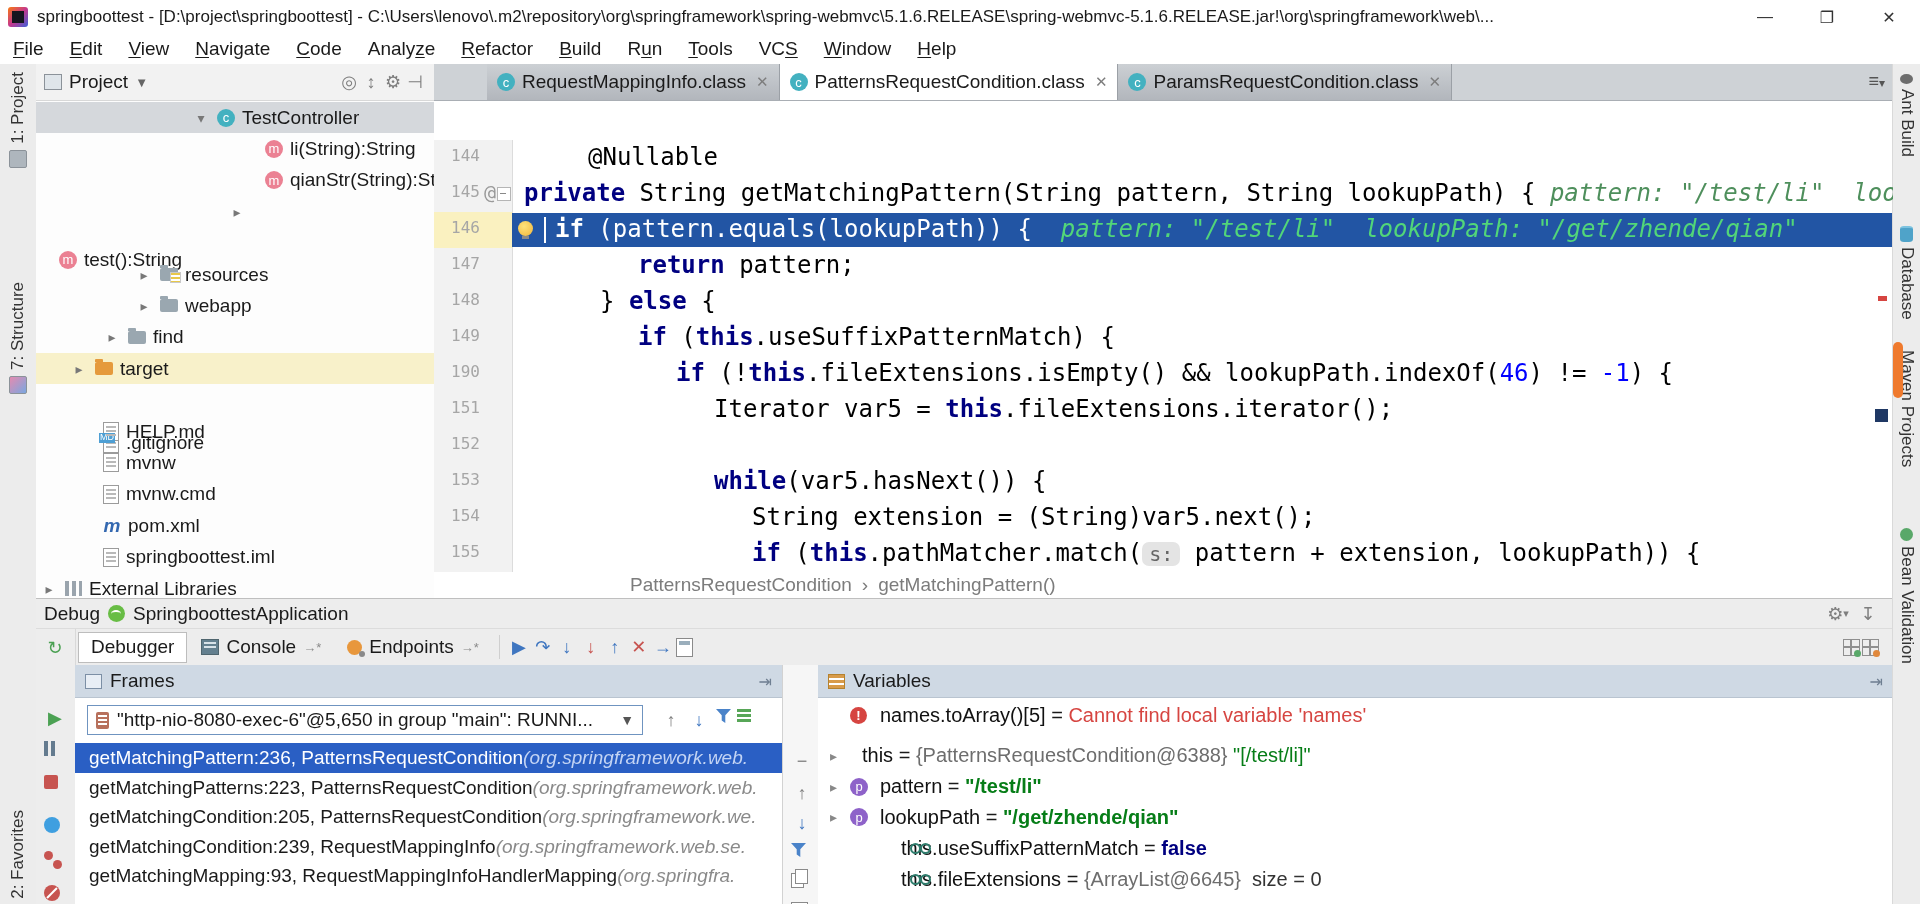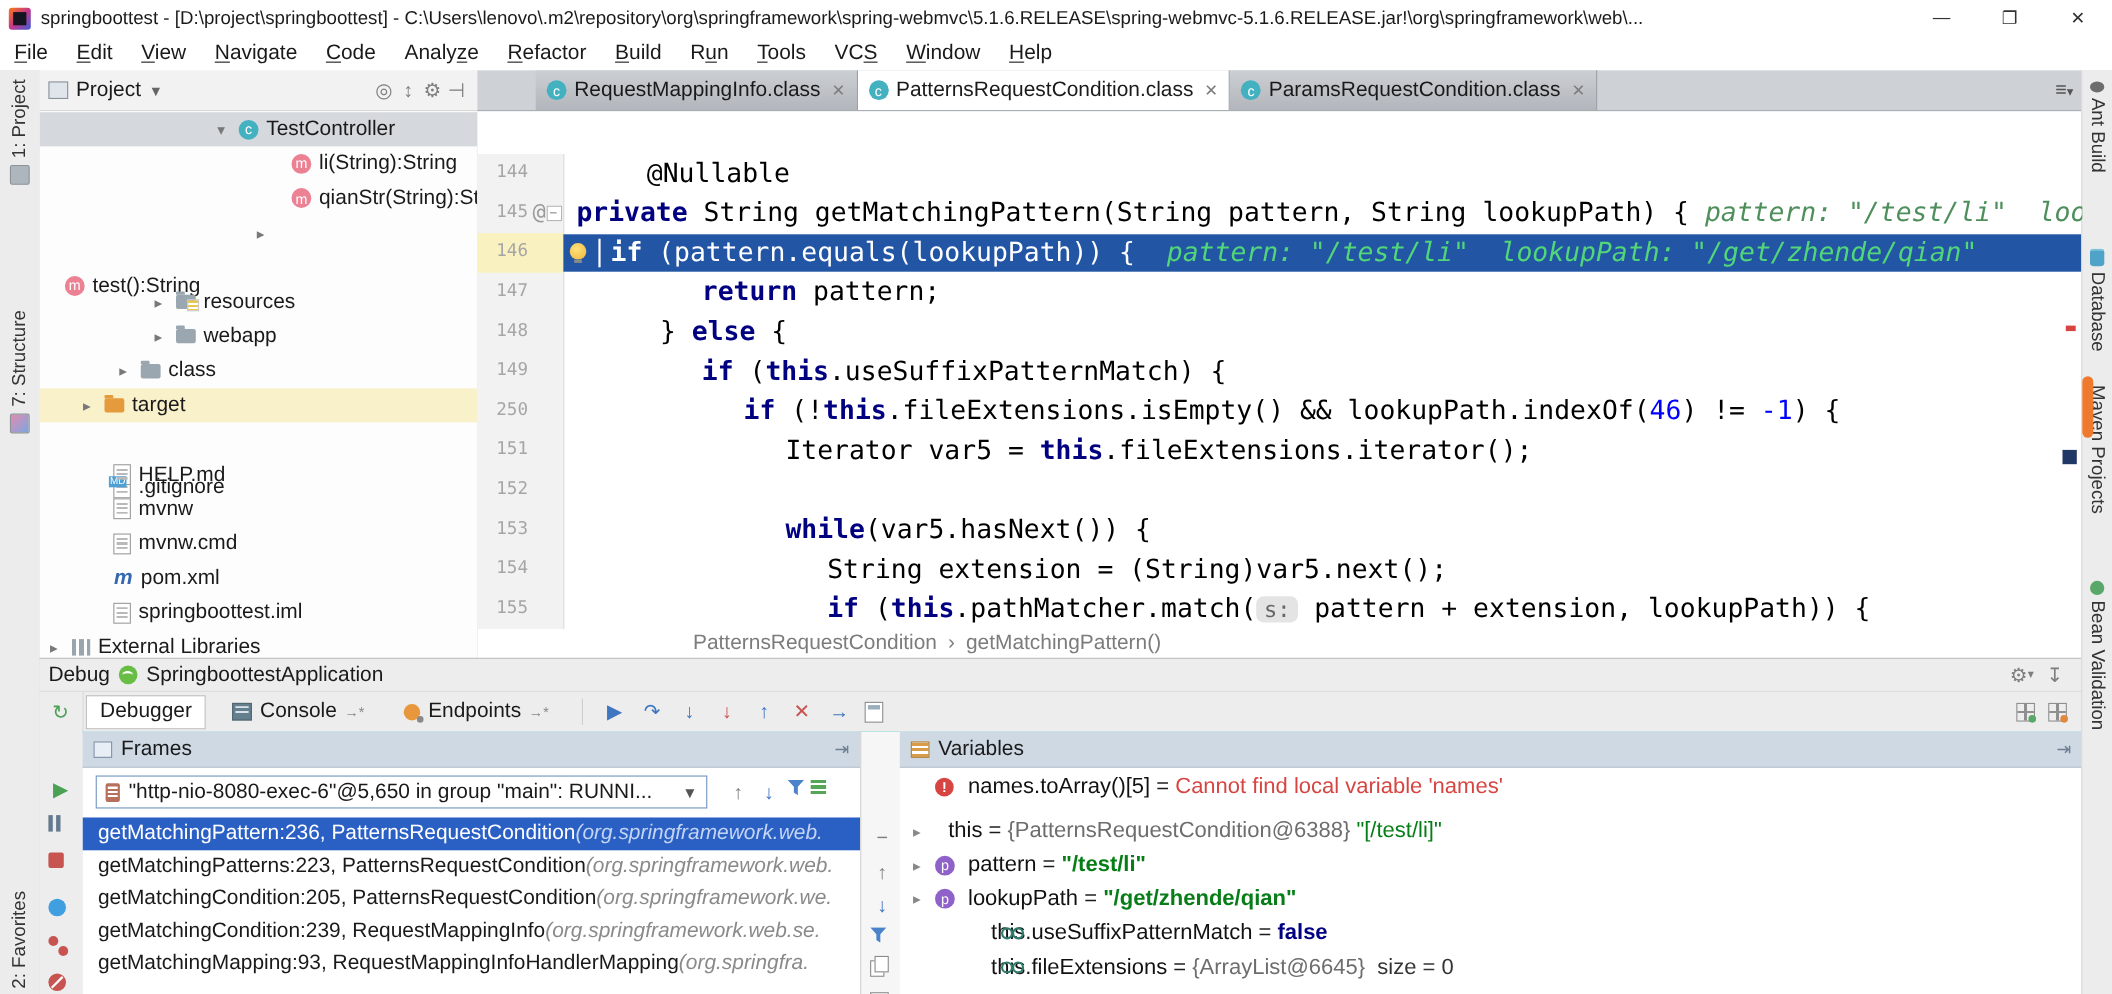--- a/index.html
+++ b/index.html
@@ -95,21 +95,21 @@
   .mark{position:absolute;}
   .mark.red{left:1444px;top:232px;width:9px;height:5px;background:#d64541;}
   .mark.navy{left:1441px;top:345px;width:13px;height:13px;background:#1f3864;}
   
   .debug{position:absolute;left:36px;top:598px;width:1857px;height:306px;background:#ededed;border-top:1px solid #bfbfbf;overflow:hidden;}
   .dsess{position:absolute;left:0;top:0;width:100%;height:30px;display:flex;align-items:center;font-size:19px;
          border-bottom:1px solid #dcdcdc;padding:0 14px 0 8px;box-sizing:border-box;gap:8px;}
   .ic-spring{width:17px;height:17px;border-radius:50%;background:#68bd45;position:relative;flex:none;}
   .ic-spring::after{content:"";position:absolute;left:3px;top:5px;width:10px;height:6px;border-top:2px solid #fff;border-radius:50%;}
   .dsess .sp{flex:1;}
-  .dtabs{position:absolute;left:39px;top:30px;right:0;height:36px;display:flex;align-items:center;border-bottom:1px solid #14b8a6;gap:12px;padding-left:3px;}
+  .dtabs{position:absolute;left:39px;top:30px;right:0;height:36px;display:flex;align-items:center;border-bottom:1px solid #14b8a6;gap:2px;padding-left:3px;}
   .dtab{display:flex;align-items:center;height:29px;padding:0 12px;font-size:19px;gap:7px;}
   .dtab.active{background:#fff;border:1px solid #bdbdbd;}
   .tabarr{color:#8a8a8a;font-size:13px;}
   .ic-console{width:16px;height:14px;background:#64808f;border:1px solid #50666f;position:relative;flex:none;}
   .ic-console::after{content:"";position:absolute;left:2px;top:2px;right:2px;height:8px;background:repeating-linear-gradient(#d8e2e8 0 2px,transparent 2px 4px);}
   .ic-endpoints{width:15px;height:15px;border-radius:50%;background:#e8973c;position:relative;flex:none;}
   .ic-endpoints::after{content:"";position:absolute;right:-3px;bottom:-2px;width:6px;height:6px;border-radius:50%;background:#8a8a8a;}
   .dsep{width:1px;height:24px;background:#cfcfcf;margin:0 6px;}
   .dicol{position:absolute;left:0;top:30px;width:39px;bottom:0;background:#ededed;border-right:1px solid #d9d9d9;}
   .dicol .gly,.dicol .cssic{position:absolute;left:8px;}
@@ -251,21 +251,21 @@
           <span>resources</span>
         </div>
         <div class="trow" style="top: 190.4px; padding-left: 99px;">
           <span class="tchev">▸</span>
           <span class="ic-folder"></span>
           <span>webapp</span>
         </div>
         <div class="trow" style="top: 221.8px; padding-left: 67px;">
           <span class="tchev">▸</span>
           <span class="ic-folder"></span>
-          <span>class</span>
+          <span>find</span>
         </div>
         <div class="trow hl" style="top: 253.2px; padding-left: 34px;">
           <span class="tchev">▸</span>
           <span class="ic-folder tgt"></span>
           <span>target</span>
         </div>
         <div class="trow" style="top: 284.6px; padding-left: 67px; margin-top: 43px;">
           <span class="ic-file"></span>
           <span>.gitignore</span>
         </div>
@@ -344,21 +344,21 @@
           </div>
           <div class="cl" style="top: 144px;">
             <div class="ln">148</div>
             <div class="ctext" style="left: 166px;"><span class="tk-t">} </span><span class="tk-k">else</span><span class="tk-t"> {</span></div>
           </div>
           <div class="cl" style="top: 180px;">
             <div class="ln">149</div>
             <div class="ctext" style="left: 204px;"><span class="tk-k">if</span><span class="tk-t"> (</span><span class="tk-k">this</span><span class="tk-t">.useSuffixPatternMatch) {</span></div>
           </div>
           <div class="cl" style="top: 216px;">
-            <div class="ln">250</div>
+            <div class="ln">190</div>
             <div class="ctext" style="left: 242px;"><span class="tk-k">if</span><span class="tk-t"> (!</span><span class="tk-k">this</span><span class="tk-t">.fileExtensions.isEmpty() &amp;&amp; lookupPath.indexOf(</span><span class="tk-n">46</span><span class="tk-t">) != </span><span class="tk-n">-1</span><span class="tk-t">) {</span></div>
           </div>
           <div class="cl" style="top: 252px;">
             <div class="ln">151</div>
             <div class="ctext" style="left: 280px;"><span class="tk-t">Iterator var5 = </span><span class="tk-k">this</span><span class="tk-t">.fileExtensions.iterator();</span></div>
           </div>
           <div class="cl" style="top: 288px;">
             <div class="ln">152</div>
             <div class="ctext" style="left: 280px;"></div>
           </div>

